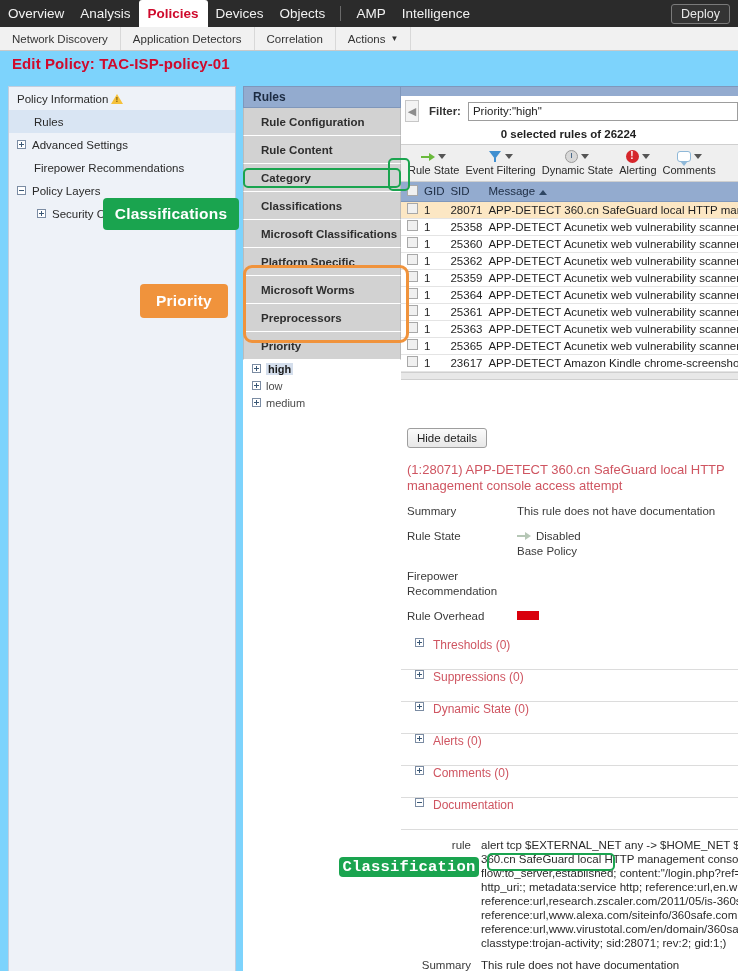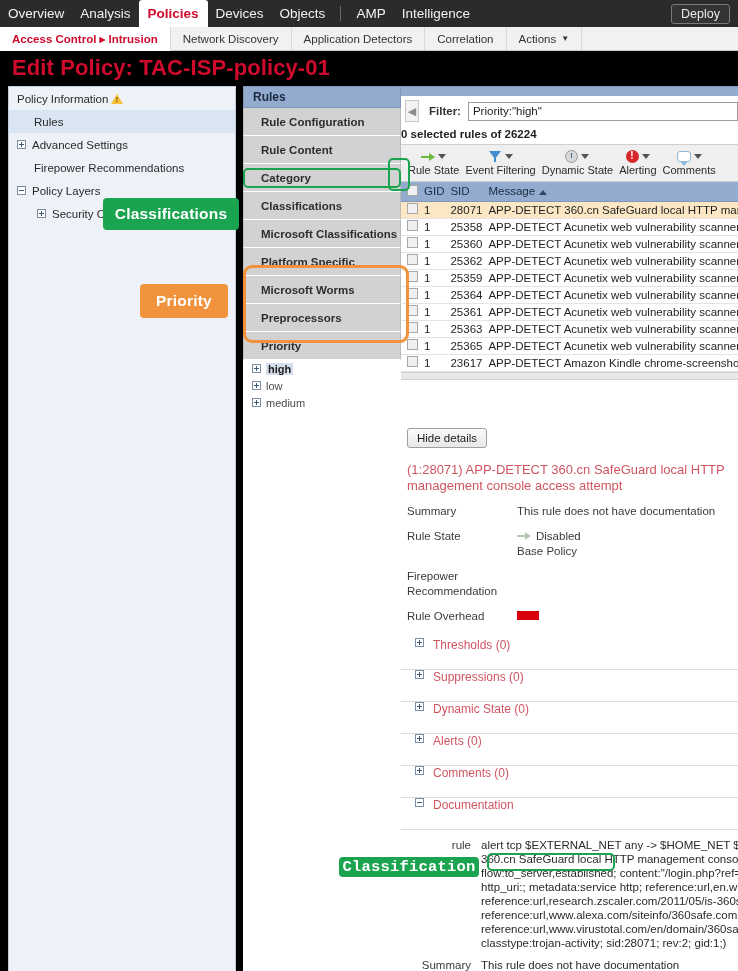--- a/index.html
+++ b/index.html
@@ -6,21 +6,21 @@
   html, body {
     margin: 0; padding: 0;
     width: 738px; height: 971px;
     background: #ffffff;
     font-family: "Liberation Sans", sans-serif;
     overflow: hidden;
   }
   #app {
     position: relative;
     width: 738px; height: 971px;
-    background: #000000;
+    background: #7dd3fc;
     overflow: hidden;
   }
 
   
   .topnav {
     position: absolute; left: 0; top: 0; width: 738px; height: 27px;
     background: #2b2b2b;
     display: flex; align-items: center;
   }
   .topnav .items { display: flex; align-items: center; height: 27px; }
@@ -62,21 +62,21 @@
     background: #ffffff;
     border-bottom: 1px solid #ffffff;
     margin-bottom: -1px;
   }
   .subnav-item .caret { margin-left: 5px; font-size: 8px; }
   .subnav-fill { flex: 1; }
 
   
   .page-title {
     position: absolute; left: 12px; top: 55px;
-    font-size: 22px; color: #cf0a2c; font-weight: bold;
+    font-size: 15px; color: #cf0a2c; font-weight: bold;
     letter-spacing: .1px;
   }
 
   
   .sidebar {
     position: absolute; left: 8px; top: 86px;
     width: 228px; height: 885px;
     background: #eef2f8;
     border: 1px solid #c3cede;
     border-bottom: none;
@@ -171,21 +171,21 @@
   .filter-input {
     flex: 1; height: 19px;
     border: 1px solid #9d9d9d;
     font-size: 11.5px; color: #222;
     padding: 0 4px; line-height: 17px;
     font-family: "Liberation Sans", sans-serif;
     background: #fff;
     outline: none;
   }
   .selected-count {
-    text-align: left; font-size: 11.5px; font-weight: bold;
+    text-align: center; font-size: 11.5px; font-weight: bold;
     color: #1f1f1f; padding: 2px 2px 4px 0;
   }
 
   
   .rule-toolbar {
     height: 38px; background: #efefef;
     border-top: 1px solid #cfcfcf; border-bottom: 1px solid #cfcfcf;
     display: flex; align-items: flex-end; padding-left: 4px;
   }
   .tb-item {
@@ -377,23 +377,20 @@
         <div class="nav-item">Objects</div>
         <div class="nav-sep"></div>
         <div class="nav-item">AMP</div>
         <div class="nav-item">Intelligence</div>
       </div>
     <div class="deploy-btn">Deploy</div>
   </div>
 
   <div class="subnav">
     <div id="subnav-items" style="display:flex">
-        <div class="subnav-item active">
-          <span>Access Control ▸ Intrusion</span>
-        </div>
         <div class="subnav-item">
           <span>Network Discovery</span>
         </div>
         <div class="subnav-item">
           <span>Application Detectors</span>
         </div>
         <div class="subnav-item">
           <span>Correlation</span>
         </div>
         <div class="subnav-item">

